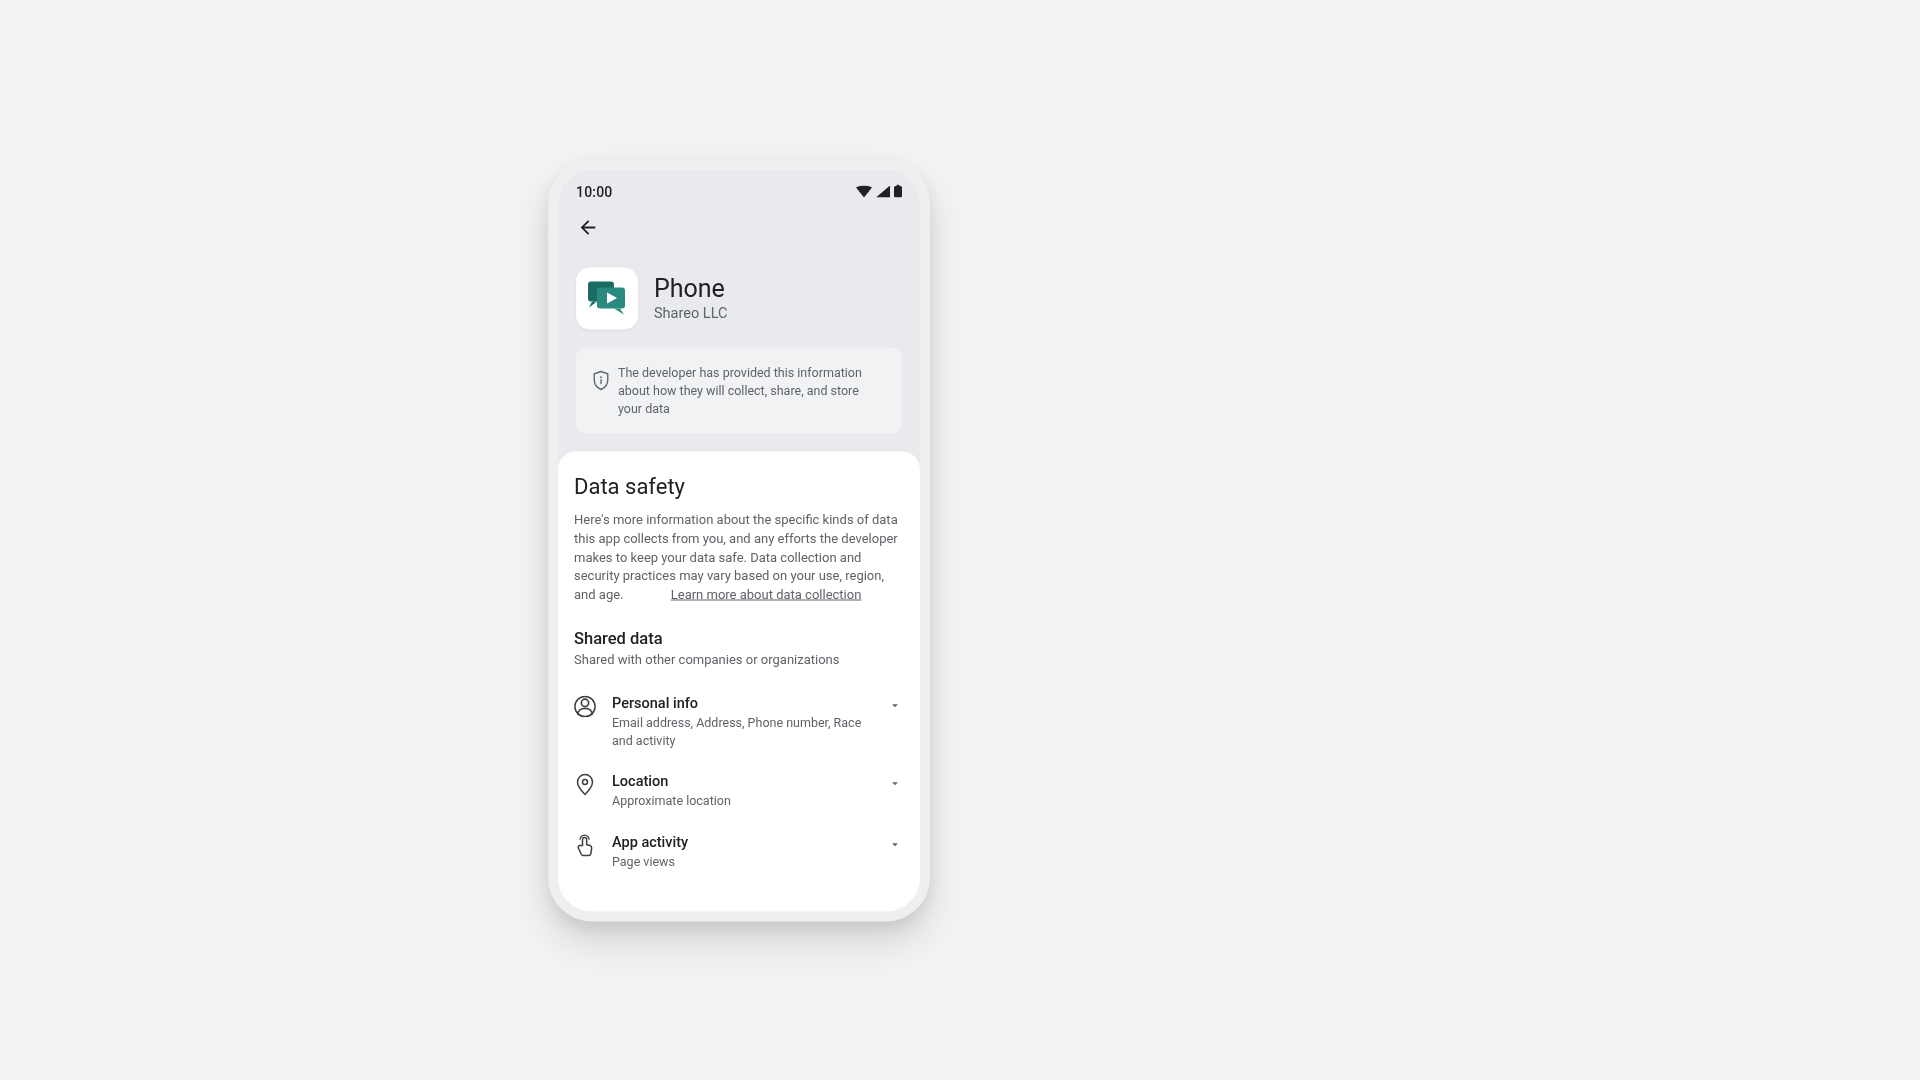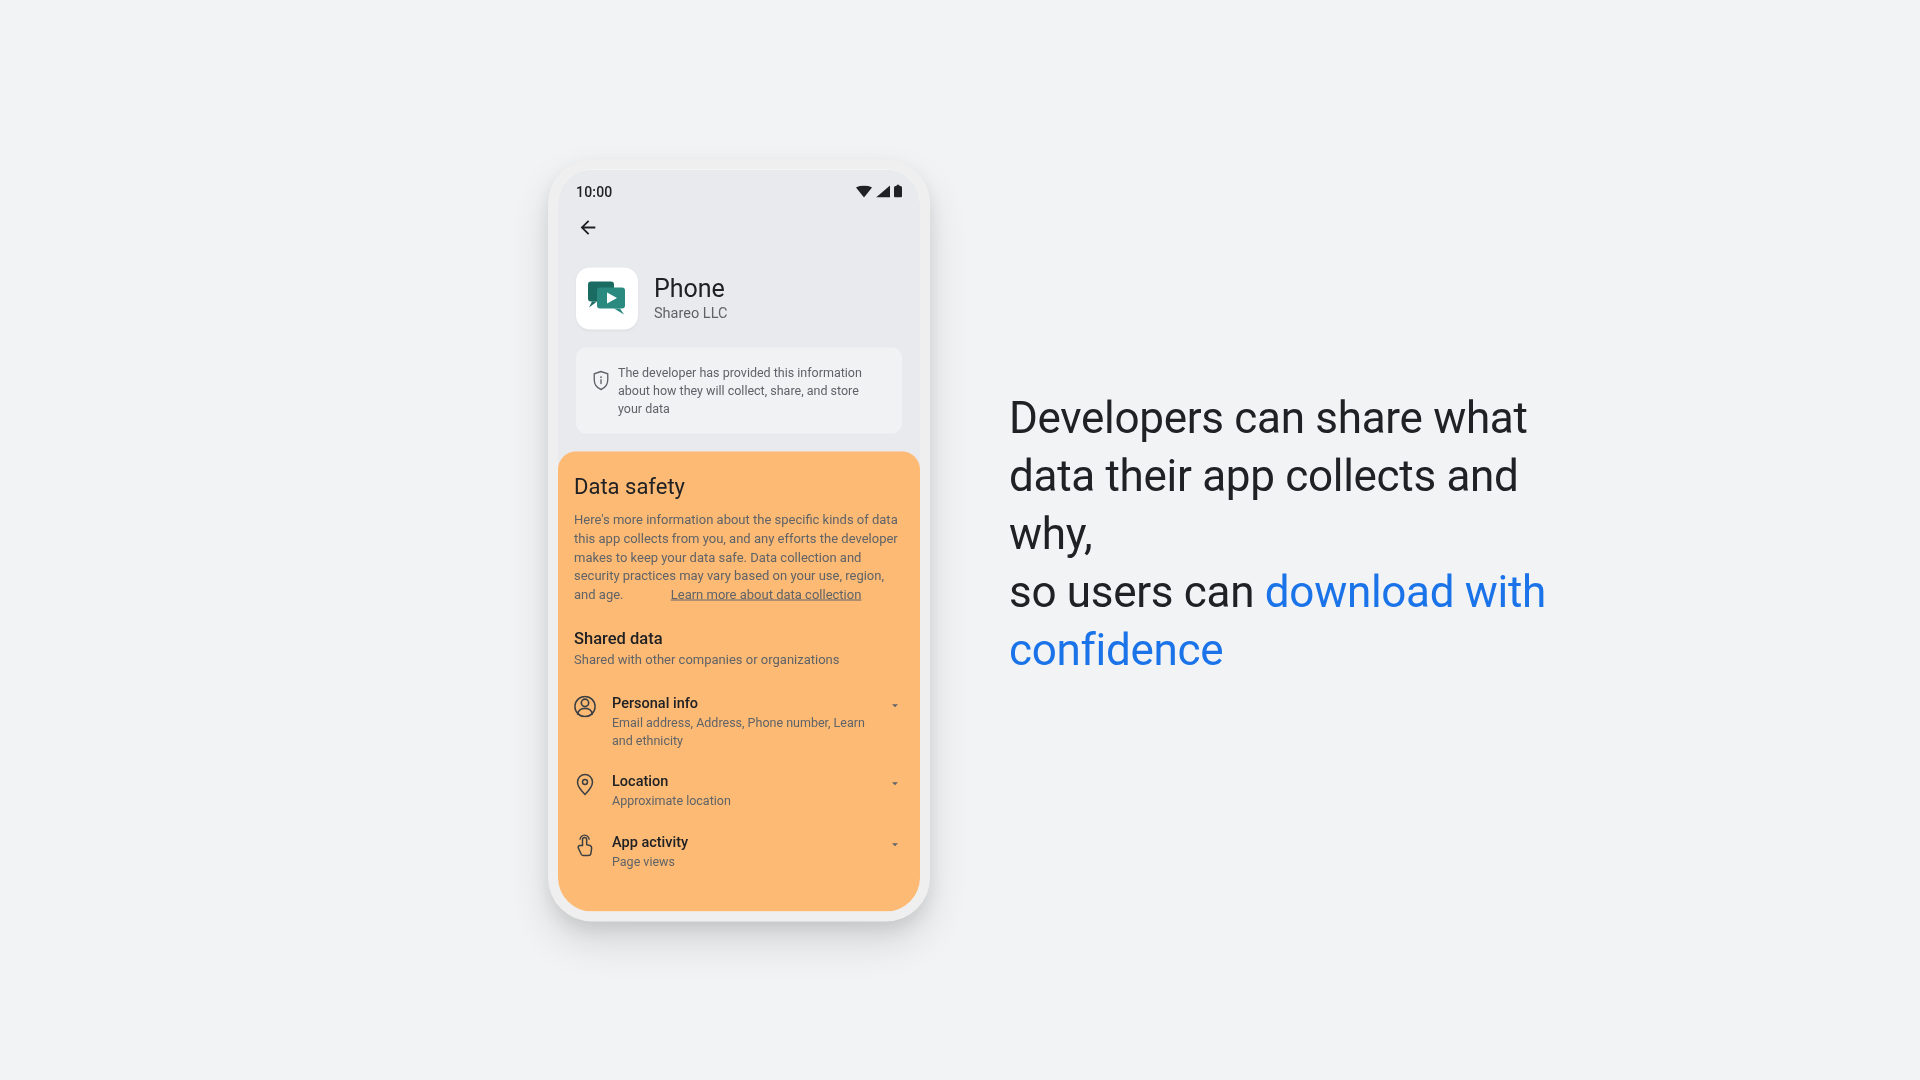--- a/index.html
+++ b/index.html
@@ -109,21 +109,21 @@
   gap: 8px;
   align-items: flex-start;
 }
 .info-card-text {
   font-size: 12.5px;
   color: #5f6368;
   line-height: 1.45;
 }
 .content-sheet {
   flex: 1;
-  background: #fdba74;
+  background: #ffffff;
   border-radius: 18px 18px 0 0;
   padding: 22px 16px 12px 16px;
   overflow: hidden;
 }
 .section-title {
   font-size: 22px;
   font-weight: 400;
   color: #202124;
   margin-bottom: 12px;
 }
@@ -273,21 +273,21 @@
           <div class="data-item">
             <div class="data-icon">
               <svg width="22" height="22" viewBox="0 0 24 24">
                   <circle cx="12" cy="8" r="4" fill="none" stroke="#3c4043" stroke-width="1.8"></circle>
                   <path d="M4 21 C4 16 8 14 12 14 C16 14 20 16 20 21" fill="none" stroke="#3c4043" stroke-width="1.8"></path>
                   <circle cx="12" cy="12" r="11" fill="none" stroke="#3c4043" stroke-width="1.6"></circle>
                 </svg>
             </div>
             <div class="data-body">
               <div class="data-title">Personal info</div>
-              <div class="data-sub">Email address, Address, Phone number, Learn and ethnicity</div>
+              <div class="data-sub">Email address, Address, Phone number, Race and activity</div>
             </div>
             <div class="chevron">
                 <svg width="14" height="14" viewBox="0 0 24 24">
                   <path fill="#5f6368" d="M7 10l5 5 5-5z"></path>
                 </svg>
               </div>
           </div>
 
           <div class="data-item">
             <div class="data-icon">
@@ -324,18 +324,14 @@
                 </svg>
               </div>
           </div>
 
         </div>
 
       </div>
     </div>
   </div>
 
-  <div class="headline">
-    <span>Developers can share what data their app collects and why,</span><br>
-    <span>so users can </span><span class="em">download with confidence</span>
-  </div>
 
 </div>
 
 </body></html>

